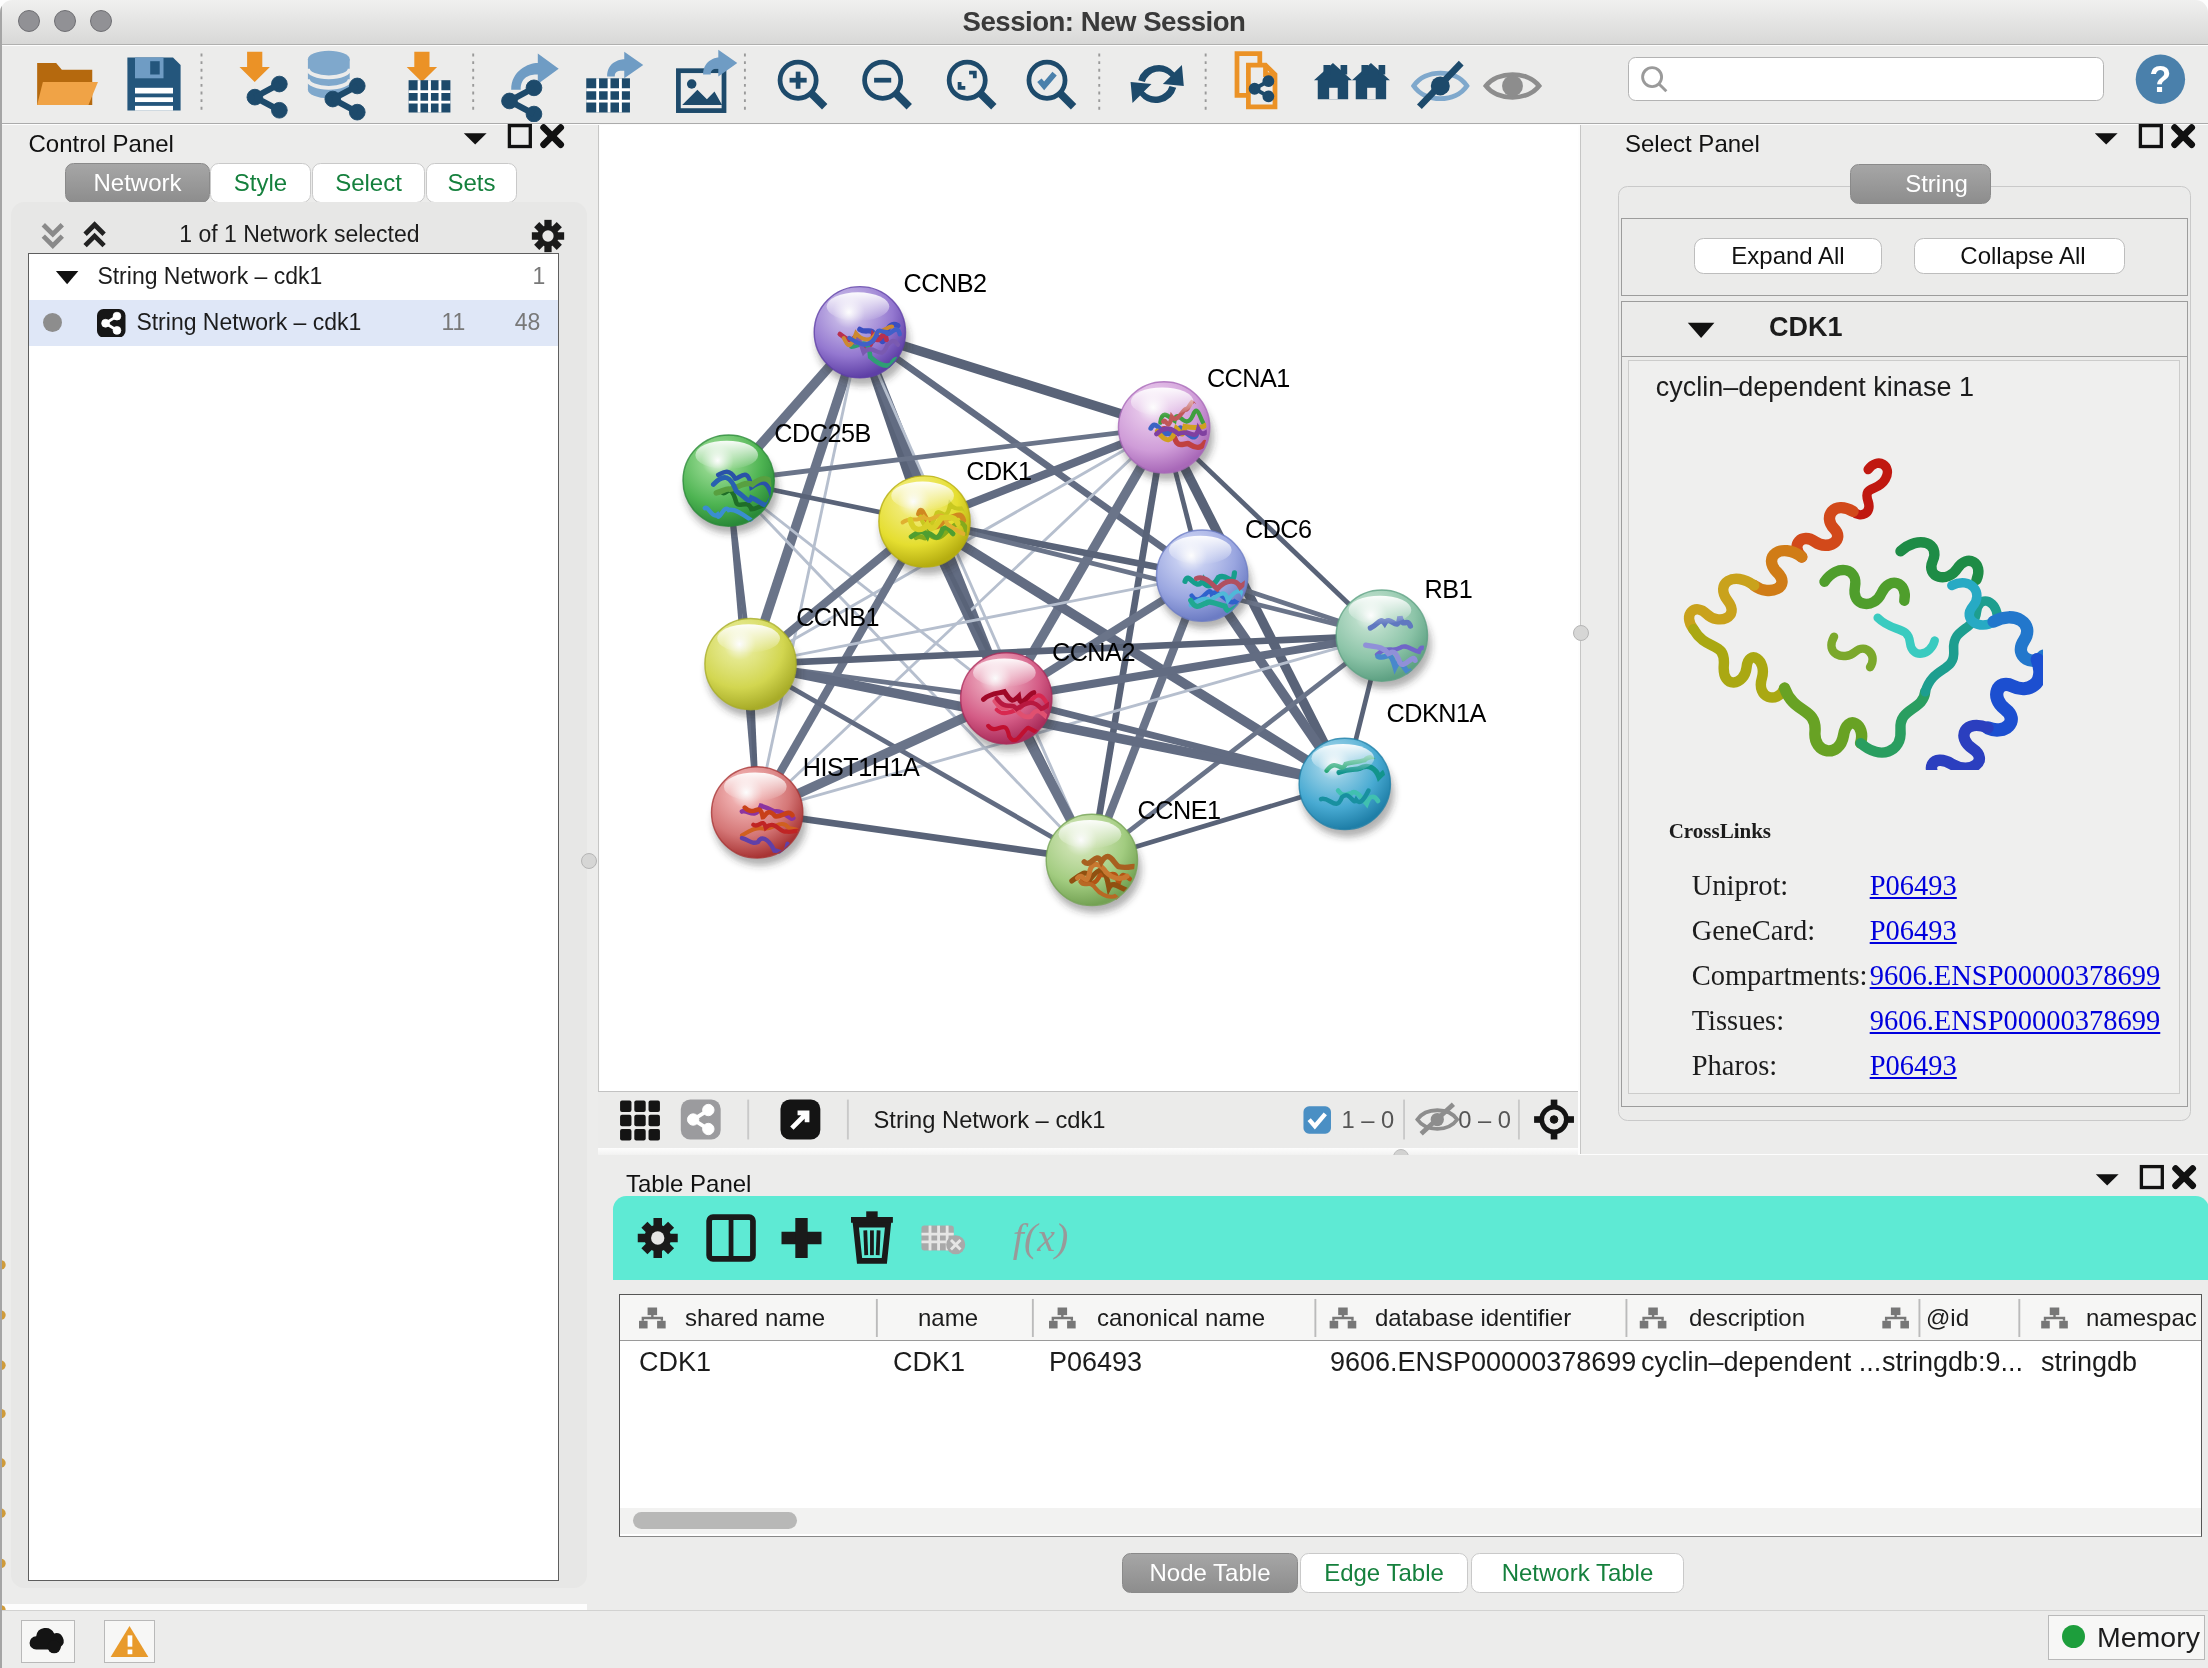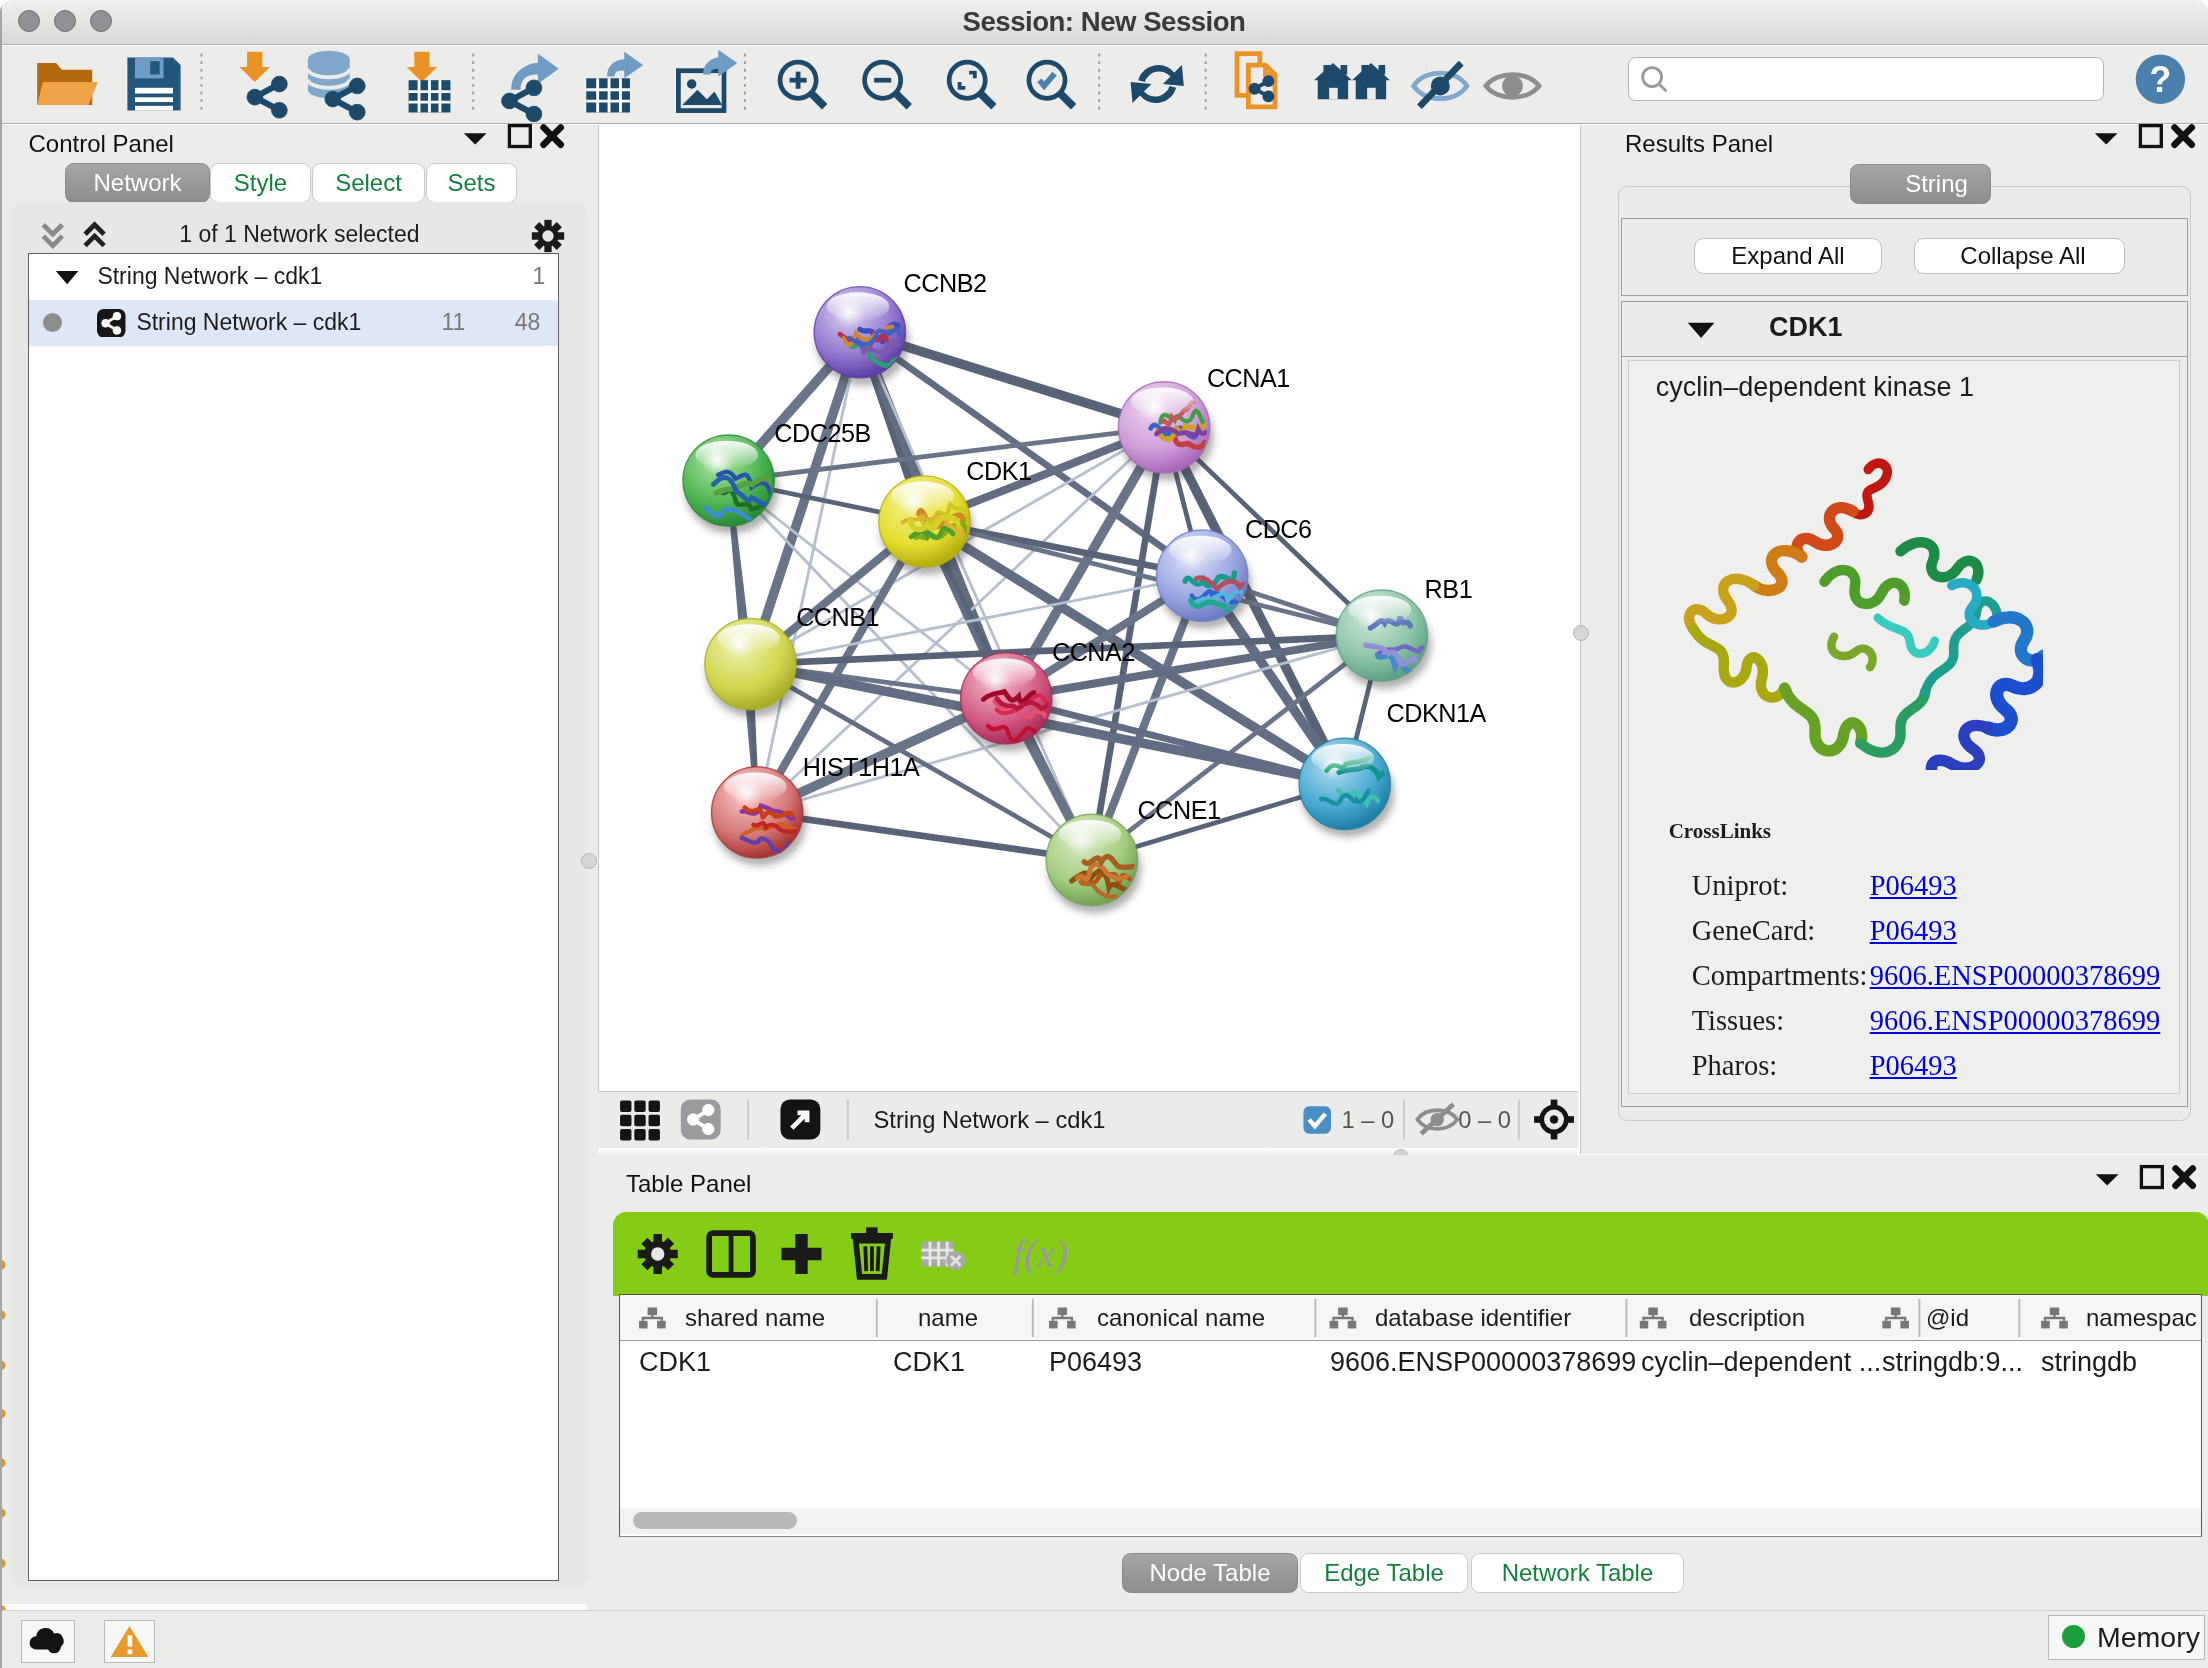--- a/index.html
+++ b/index.html
@@ -638,21 +638,21 @@
             <line x1="32" y1="21" x2="42" y2="21"></line>
           </g>
    <circle cx="21" cy="21" r="4" fill="#141414"></circle>
   </g>
  </svg>
 </div>
 <div class="abs" style="left:598px;top:1148px;width:980px;height:6.7px;background:linear-gradient(#fdfdfd,#f2f2f1);"></div>
 <div class="abs" style="left:1393px;top:1149px;width:14.3px;height:14.3px;border-radius:50%;background:#d2d2d1;border:1px solid #bcbcbc;"></div>
 
 <div class="abs" style="left:1580px;top:125px;width:629px;height:1029px;background:#ececeb;border-left:1.9px solid #c6c6c5;">
- <div class="abs panehdr" style="left:44px;top:4.8px;">Results Panel</div>
+ <div class="abs panehdr" style="left:44px;top:4.8px;">Select Panel</div>
  <svg class="abs" style="left:510px;top:-6.7px" width="114" height="38" viewBox="0 0 120 40">
   <path d="M4 16 L28 16 L16 28 Z" fill="#111"></path>
   <rect x="52" y="8" width="22" height="22" fill="none" stroke="#111" stroke-width="3.5"></rect>
   <g stroke="#111" stroke-width="7" stroke-linecap="round">
           <line x1="88" y1="10" x2="106" y2="28"></line>
           <line x1="106" y1="10" x2="88" y2="28"></line>
         </g>
  </svg>
 
  <div class="abs" style="left:37px;top:61px;width:571px;height:933px;background:#ebebea;border:1px solid #c9c9c9;border-radius:9.5px;"></div>
@@ -708,21 +708,21 @@
  <div class="abs panehdr" style="left:39px;top:15px;">Table Panel</div>
  <svg class="abs" style="left:1505px;top:3.8px" width="114" height="38" viewBox="0 0 120 40">
   <path d="M4 16 L28 16 L16 28 Z" fill="#111"></path>
   <rect x="52" y="8" width="22" height="22" fill="none" stroke="#111" stroke-width="3.5"></rect>
   <g stroke="#111" stroke-width="7" stroke-linecap="round">
           <line x1="88" y1="10" x2="106" y2="28"></line>
           <line x1="106" y1="10" x2="88" y2="28"></line>
         </g>
  </svg>
 
- <div class="abs" style="left:26px;top:57px;width:1596px;height:84px;background:#84cc16;border-radius:13.3px 13.3px 0 0;">
+ <div class="abs" style="left:26px;top:41px;width:1596px;height:84px;background:#5eead4;border-radius:13.3px 13.3px 0 0;">
   <svg class="abs" style="left:0;top:0;font-size:25px" width="476" height="84" viewBox="0 0 500 88">
    <g fill="#1a1a1a">
     <g transform="translate(47,44)">
               <circle r="14"></circle>
               <g stroke="#1a1a1a" stroke-width="9">
                 <line x1="0" y1="-21" x2="0" y2="21"></line>
                 <line x1="-21" y1="0" x2="21" y2="0"></line>
                 <line x1="-14" y1="-14" x2="14" y2="14"></line>
                 <line x1="-14" y1="14" x2="14" y2="-14"></line>
               </g>

